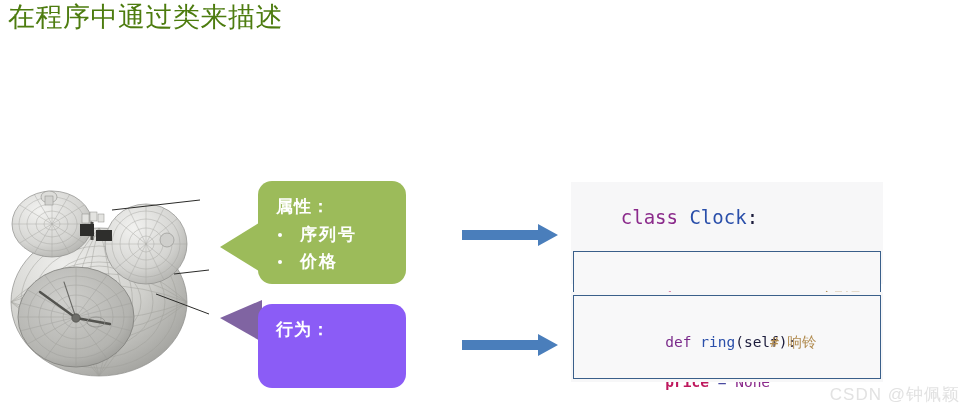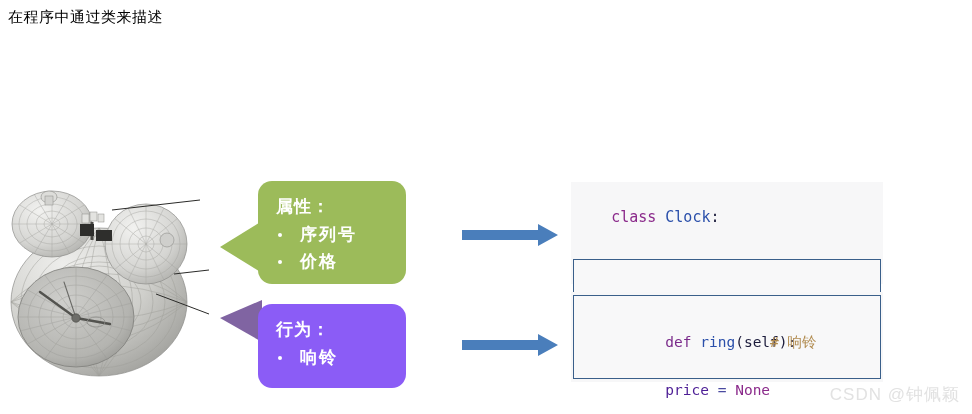--- a/index.html
+++ b/index.html
@@ -14,23 +14,23 @@
     overflow: hidden;
     font-family: "Liberation Sans", "DejaVu Sans", sans-serif;
   }
 
   
   .slide-title {
     position: absolute;
     left: 8px;
     top: 2px;
     font-family: Liberation Serif, serif;
-    font-size: 15px;
+    font-size: 27px;
     line-height: 30px;
-    color: #000000;
+    color: #4d7c0f;
     letter-spacing: 0.5px;
     white-space: nowrap;
   }
 
   
   .clock-photo {
     position: absolute;
     left: 4px;
     top: 182px;
     width: 210px;
@@ -124,23 +124,23 @@
     height: 102px;
   }
   .code-panel-behaviors {
     left: 571px;
     top: 292px;
     width: 312px;
     height: 90px;
   }
   .code-header {
     font-family: "DejaVu Sans Mono", "Liberation Mono", monospace;
-    font-size: 15px;
+    font-size: 19px;
     line-height: 22px;
-    padding: 2px 0 8px 4px;
+    padding: 2px 0 0 4px;
     white-space: pre;
   }
   .code-box {
     border: 1px solid #3a5f8a;
     background: #f8f8f9;
     box-sizing: border-box;
     font-family: "DejaVu Sans Mono", "Liberation Mono", monospace;
     font-size: 14.5px;
     line-height: 28px;
     padding: 4px 0 4px 0;
@@ -158,21 +158,21 @@
     white-space: pre;
     color: #b08a4e;
   }
   .cmt-1 { left: 228px; }
   .cmt-2 { left: 196px; }
 
   .tok-kw      { color: #8b2a8b; }
   .tok-kw2     { color: #7a2a8a; }
   .tok-cls     { color: #2a4faa; }
   .tok-fn      { color: #2a4faa; }
-  .tok-name    { color: #4c1d95; }
+  .tok-name    { color: #be185d; font-weight: bold; }
   .tok-op      { color: #4a4aa0; }
   .tok-none    { color: #8b2a8b; }
   .tok-plain   { color: #1c1c3c; }
 
   
   .watermark {
     position: absolute;
     right: 12px;
     bottom: 8px;
     font-size: 17px;
@@ -325,23 +325,20 @@
 </div>
 
 <div class="callout-tail tail-behaviors">
   <svg width="44" height="60" viewBox="0 0 44 60" xmlns="http://www.w3.org/2000/svg">
     <polygon points="0,22 42,4 42,46" fill="#8064a2"></polygon>
   </svg>
 </div>
 <div class="callout callout-behaviors">
   <div class="callout-body">
     <div class="heading">行为：</div>
-    <ul>
-      <li>响铃</li>
-    </ul>
   </div>
 </div>
 
 <div class="arrow arrow-attributes" aria-label="属性映射箭头">
   <svg width="96" height="22" viewBox="0 0 96 22" xmlns="http://www.w3.org/2000/svg">
     <path d="M0 6 L76 6 L76 0 L96 11 L76 22 L76 16 L0 16 Z" fill="#4a7ebb"></path>
   </svg>
 </div>
 <div class="arrow arrow-behaviors" aria-label="行为映射箭头">
   <svg width="96" height="22" viewBox="0 0 96 22" xmlns="http://www.w3.org/2000/svg">

